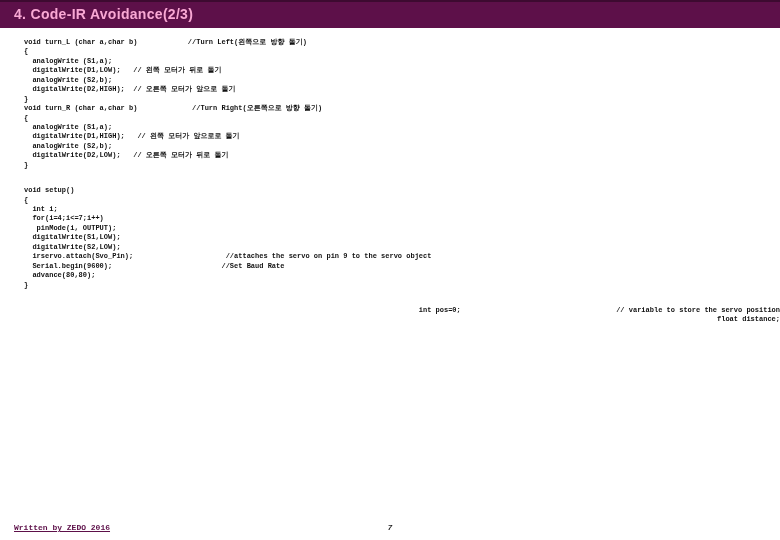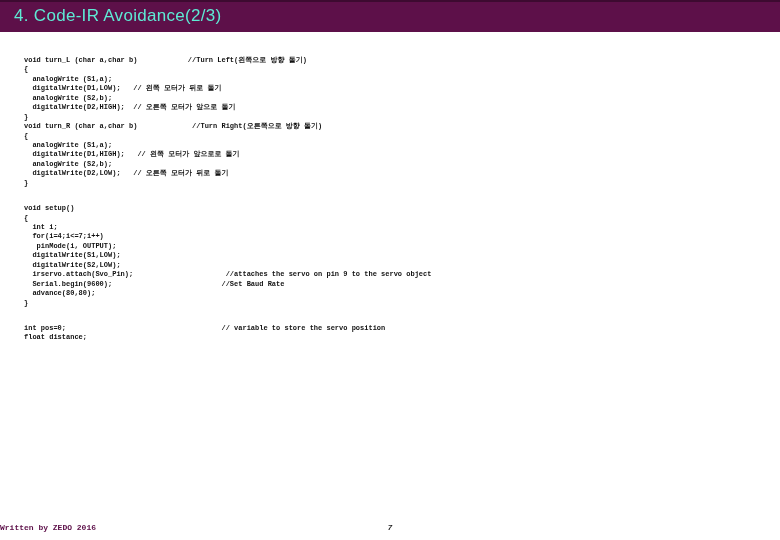--- a/index.html
+++ b/index.html
@@ -11,48 +11,49 @@
     overflow: hidden;
     position: relative;
   }
   .header-bar {
     width: 100%;
     background: #5d1049;
     padding: 4px 14px 6px 14px;
     border-top: 2px solid #3d0a30;
   }
   .header-title {
-    color: #5eead4;
-    font-size: 17px;
-    font-weight: 400;
+    color: #f9a8d4;
+    font-size: 14px;
+    font-weight: 700;
     letter-spacing: 0.3px;
   }
   .code-block {
-    padding: 24px 0 0 24px;
+    padding: 10px 0 0 24px;
     font-family: "Courier New", monospace;
     font-size: 7px;
     line-height: 1.35;
     color: #111;
     white-space: pre;
     font-weight: 600;
   }
   .footer {
     position: absolute;
     bottom: 8px;
     left: 0;
     width: 100%;
     font-family: "Courier New", monospace;
     font-size: 8px;
     font-weight: 700;
     color: #5d1049;
   }
   .footer-left {
     position: absolute;
-    left: 0;
+    left: 14px;
     bottom: 0;
+    text-decoration: underline;
   }
   .footer-page {
     position: absolute;
     left: 50%;
     transform: translateX(-50%);
     bottom: 0;
     font-style: italic;
     color: #222;
   }
 </style>
@@ -81,19 +82,19 @@
 {
   int i;
   for(i=4;i&lt;=7;i++)
    pinMode(i, OUTPUT);
   digitalWrite(S1,LOW);
   digitalWrite(S2,LOW);
   irservo.attach(Svo_Pin);                      //attaches the servo on pin 9 to the servo object
   Serial.begin(9600);                          //Set Baud Rate
   advance(80,80);
 }</div>
-<div class="code-block" style="padding-top:16px;">int pos=0;                                     // variable to store the servo position
+<div class="code-block" style="padding-top:16px;text-align:right;">int pos=0;                                     // variable to store the servo position
 float distance;</div>
 
 <div class="footer">
   <div class="footer-left">Written by ZEDO 2016</div>
   <div class="footer-page">7</div>
 </div>
 
 </body></html>

